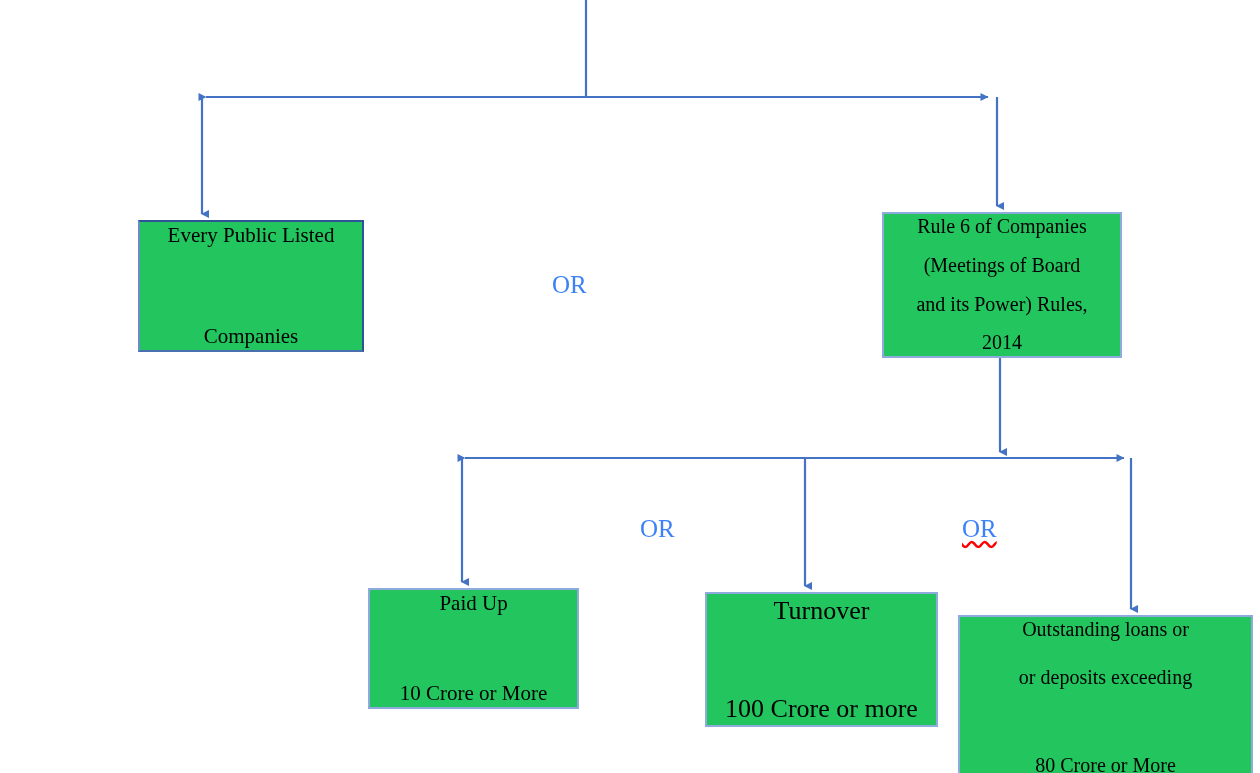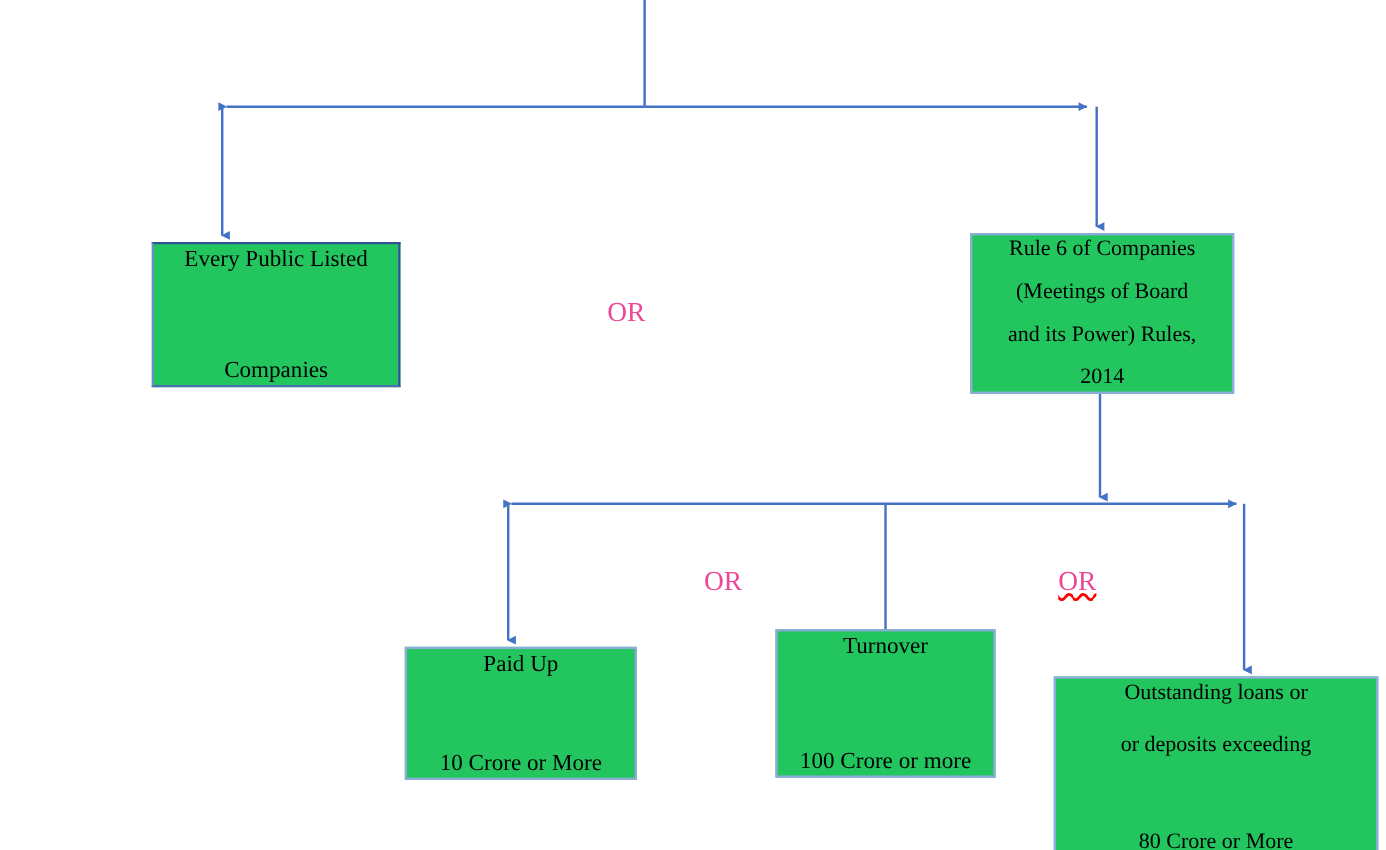--- a/index.html
+++ b/index.html
@@ -49,21 +49,21 @@
     border: 2px solid #2F5496;
     border-left-color: #6B8CC7;
     border-bottom-color: #4A6FAF;
   }
   .node-light {
     border: 2px solid #8FAADC;
   }
   .or-label {
     position: absolute;
     font-size: 25px;
-    color: #ec4899;
+    color: #3b82f6;
     white-space: nowrap;
     line-height: 1;
   }
   .or-label.misspelled {
     text-decoration: underline wavy #FF0000;
     text-decoration-skip-ink: none;
     text-underline-offset: 3px;
   }
 </style>
 </head>
@@ -136,21 +136,21 @@
 
   <div class="or-label" style="left:640px; top:516px;">OR</div>
   <div class="or-label misspelled" style="left:962px; top:516px;">OR</div>
 
   <div class="node node-light" style="left:368px; top:588px; width:211px; height:121px; font-size:21px;">
     <span class="ln">Paid Up</span>
     <span class="gap"></span>
     <span class="ln">10 Crore or More</span>
   </div>
 
-  <div class="node node-light" style="left:705px; top:572px; width:200px; height:135px; font-size:21px;">
+  <div class="node node-light" style="left:705px; top:592px; width:233px; height:135px; font-size:26px;">
     <span class="ln">Turnover</span>
     <span class="gap"></span>
     <span class="ln">100 Crore or more</span>
   </div>
 
   <div class="node node-light" style="left:958px; top:615px; width:295px; height:166px; font-size:20px;">
     <span class="ln">Outstanding loans or</span>
     <span class="ln">or deposits exceeding</span>
     <span class="gap"></span>
     <span class="ln">80 Crore or More</span>

